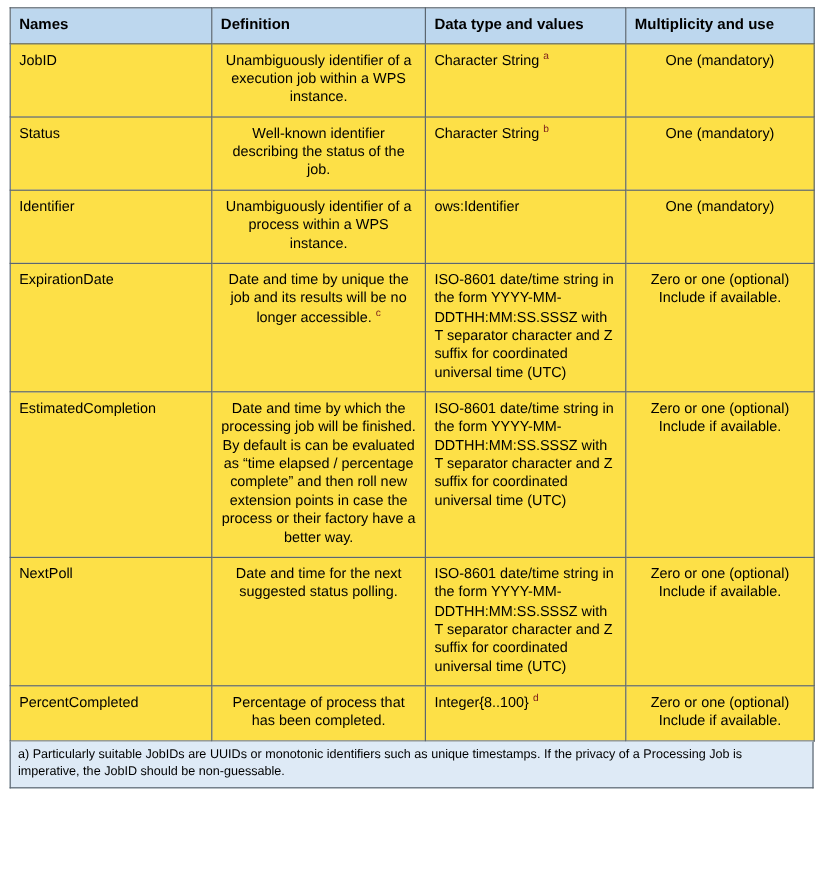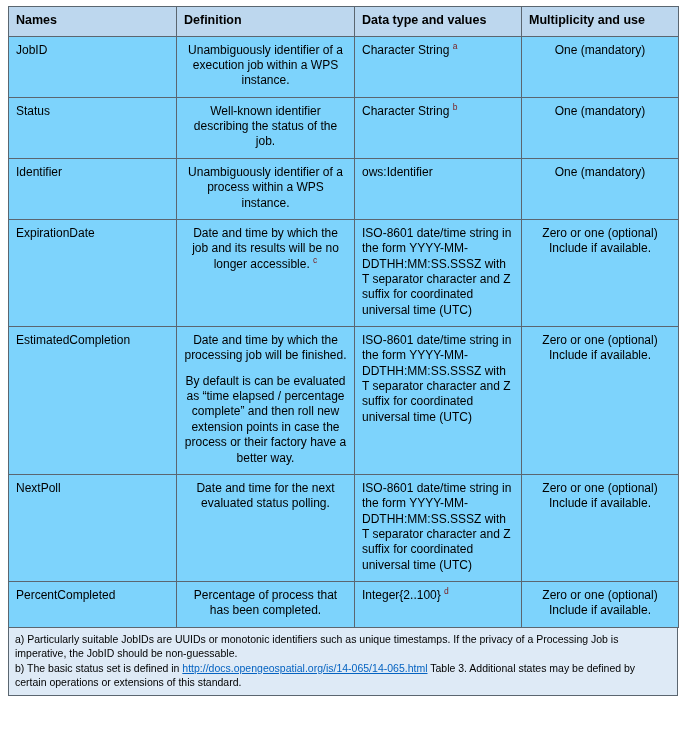--- a/index.html
+++ b/index.html
@@ -35,36 +35,35 @@
     background: #bdd7ee;
     border: 1px solid #5b6670;
     text-align: left;
     vertical-align: top;
     font-size: 12.5px;
     font-weight: bold;
     padding: 6px 7px 7px 7px;
     line-height: 1.25;
   }
   table.spec td {
-    background: #7dd3fc;
+    background: #fde047;
     border: 1px solid #5b6670;
     vertical-align: top;
     font-size: 12px;
     padding: 6px 7px 8px 7px;
     line-height: 1.28;
   }
   td.name {
     font-size: 12.5px;
   }
   td p {
     margin: 0;
     text-align: center;
   }
   td p + p {
-    margin-top: 10px;
   }
   sup {
     font-size: 8.5px;
     vertical-align: super;
     line-height: 0;
     color: #7b1b1b;
   }
   .notes {
     background: #deeaf6;
     border: 1px solid #5b6670;
@@ -136,21 +135,21 @@
         <td>
           <span>ows:Identifier</span>
         </td>
         <td>
           <p>One (mandatory)</p>
         </td>
       </tr>
       <tr>
         <td class="name">ExpirationDate</td>
         <td>
-          <p><span>Date and time by which the job and its results will be no longer accessible. </span><sup>c</sup></p>
+          <p><span>Date and time by unique the job and its results will be no longer accessible. </span><sup>c</sup></p>
         </td>
         <td>
           <span>ISO-8601 date/time string in the form YYYY-MM-DDTHH:MM:SS.SSSZ with T separator character and Z suffix for coordinated universal time (UTC)</span>
         </td>
         <td>
           <p>Zero or one (optional)</p>
           <p style="margin-top:0">Include if available.</p>
         </td>
       </tr>
       <tr>
@@ -163,44 +162,43 @@
           <span>ISO-8601 date/time string in the form YYYY-MM-DDTHH:MM:SS.SSSZ with T separator character and Z suffix for coordinated universal time (UTC)</span>
         </td>
         <td>
           <p>Zero or one (optional)</p>
           <p style="margin-top:0">Include if available.</p>
         </td>
       </tr>
       <tr>
         <td class="name">NextPoll</td>
         <td>
-          <p>Date and time for the next evaluated status polling.</p>
+          <p>Date and time for the next suggested status polling.</p>
         </td>
         <td>
           <span>ISO-8601 date/time string in the form YYYY-MM-DDTHH:MM:SS.SSSZ with T separator character and Z suffix for coordinated universal time (UTC)</span>
         </td>
         <td>
           <p>Zero or one (optional)</p>
           <p style="margin-top:0">Include if available.</p>
         </td>
       </tr>
       <tr>
         <td class="name">PercentCompleted</td>
         <td>
           <p>Percentage of process that has been completed.</p>
         </td>
         <td>
-          <span>Integer{2..100} </span><sup>d</sup>
+          <span>Integer{8..100} </span><sup>d</sup>
         </td>
         <td>
           <p>Zero or one (optional)</p>
           <p style="margin-top:0">Include if available.</p>
         </td>
       </tr>
     </tbody>
   </table>
 
   <div class="notes">
     <div>a) Particularly suitable JobIDs are UUIDs or monotonic identifiers such as unique timestamps. If the privacy of a Processing Job is imperative, the JobID should be non-guessable.</div>
-    <div><span>b) The basic status set is defined in </span><a href="#">http://docs.opengeospatial.org/is/14-065/14-065.html</a><span> Table 3. Additional states may be defined by certain operations or extensions of this standard.</span></div>
   </div>
 
 </div>
 
 </body></html>

